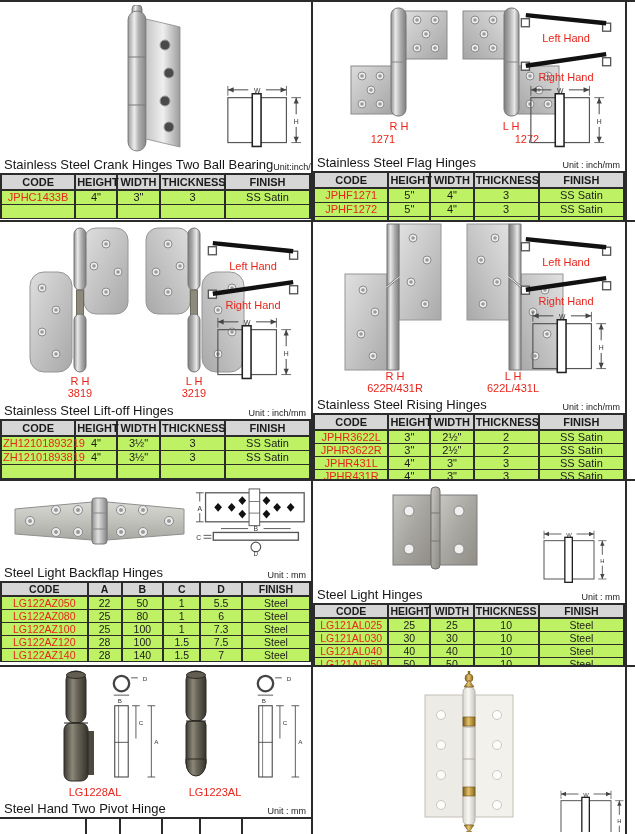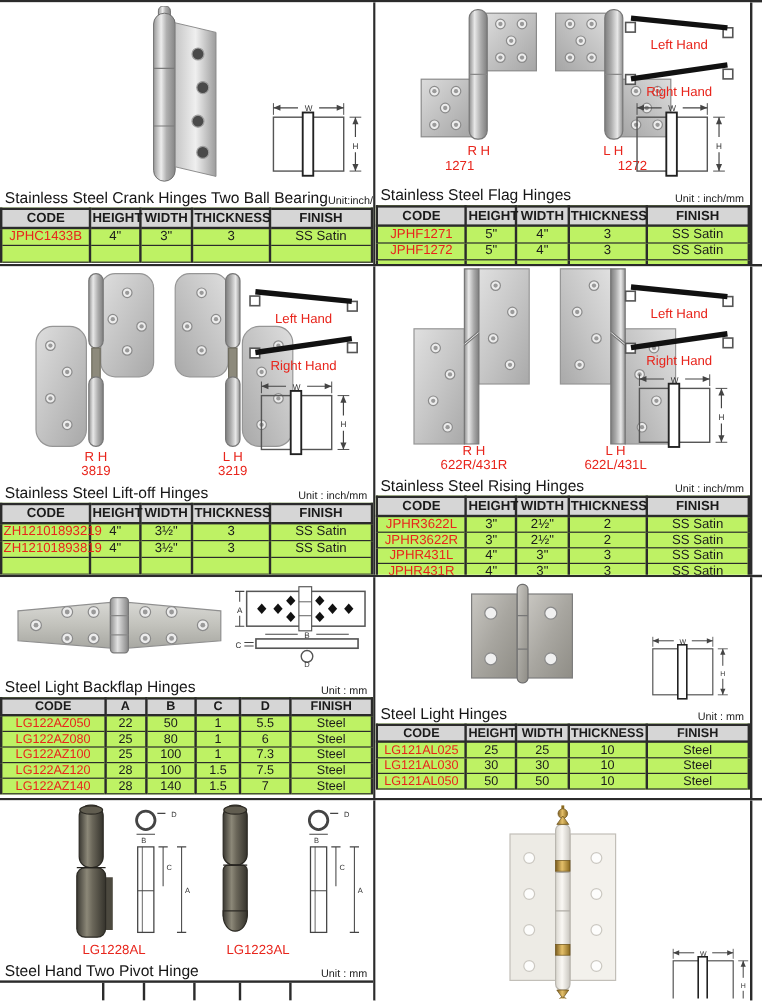--- a/index.html
+++ b/index.html
@@ -858,20 +858,27 @@
               <td>Steel</td>
             </tr>
             <tr>
               <td class="code">LG121AL030</td>
               <td>30</td>
               <td>30</td>
               <td>10</td>
               <td>Steel</td>
             </tr>
             <tr>
+              <td class="code">LG121AL040</td>
+              <td>40</td>
+              <td>40</td>
+              <td>10</td>
+              <td>Steel</td>
+            </tr>
+            <tr>
               <td class="code">LG121AL050</td>
               <td>50</td>
               <td>50</td>
               <td>10</td>
               <td>Steel</td>
             </tr>
           </tbody>
         </table>
     </div>
   </div>

